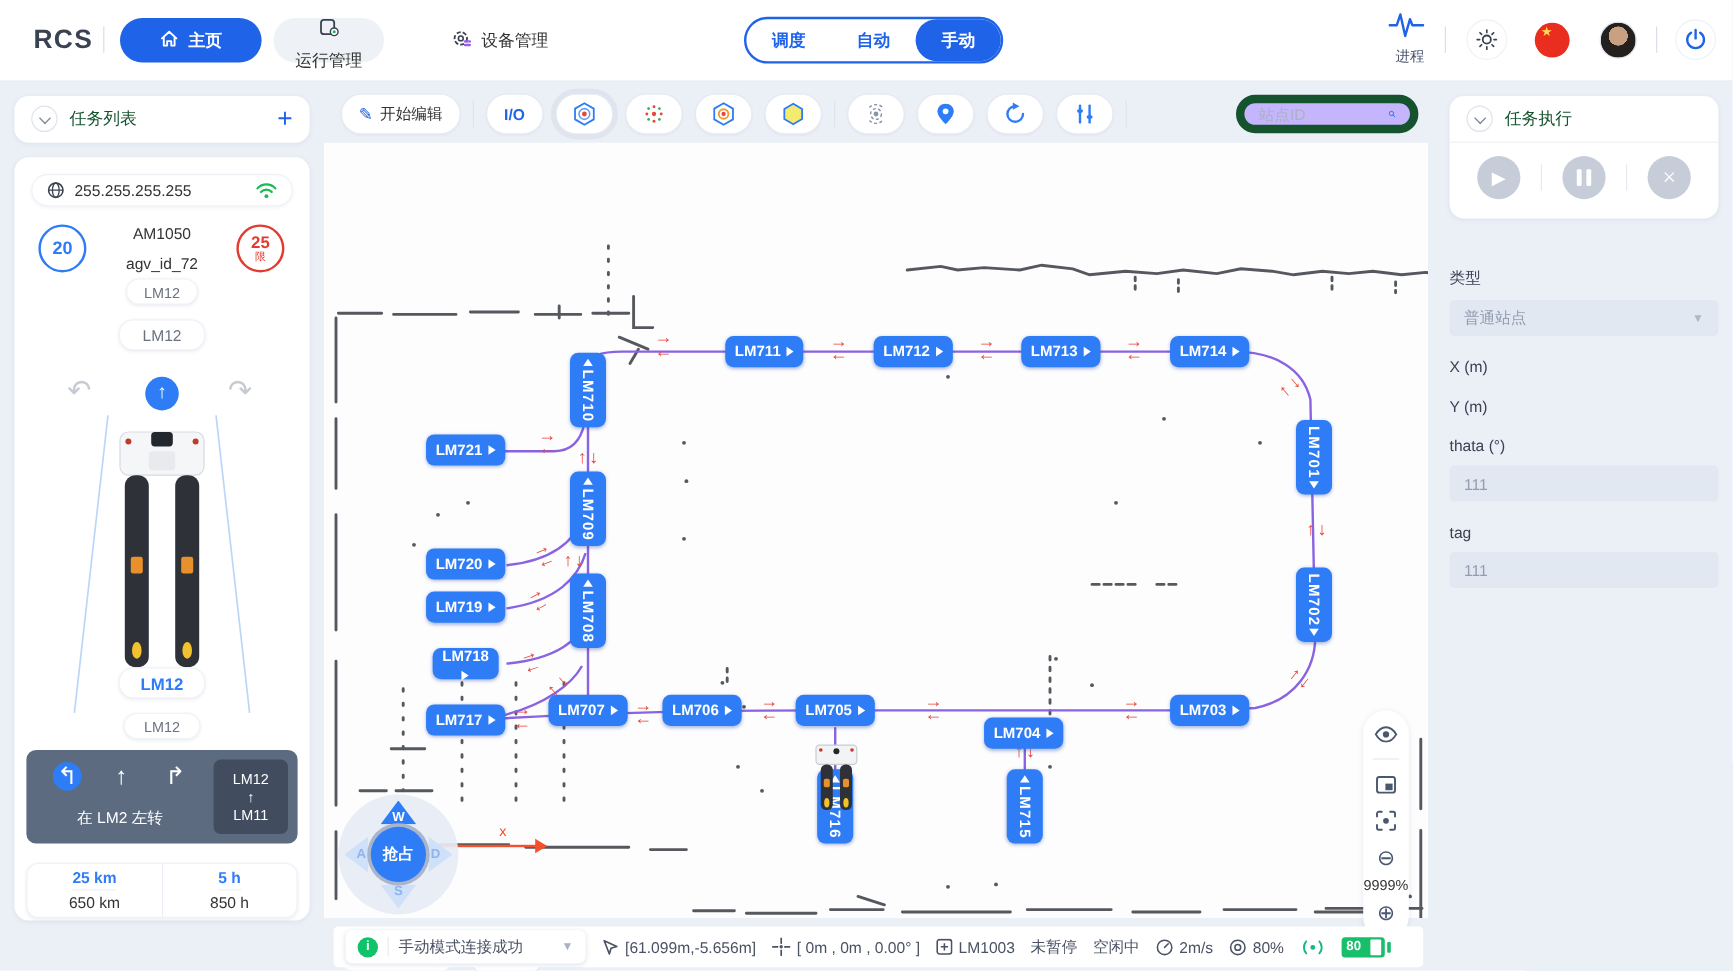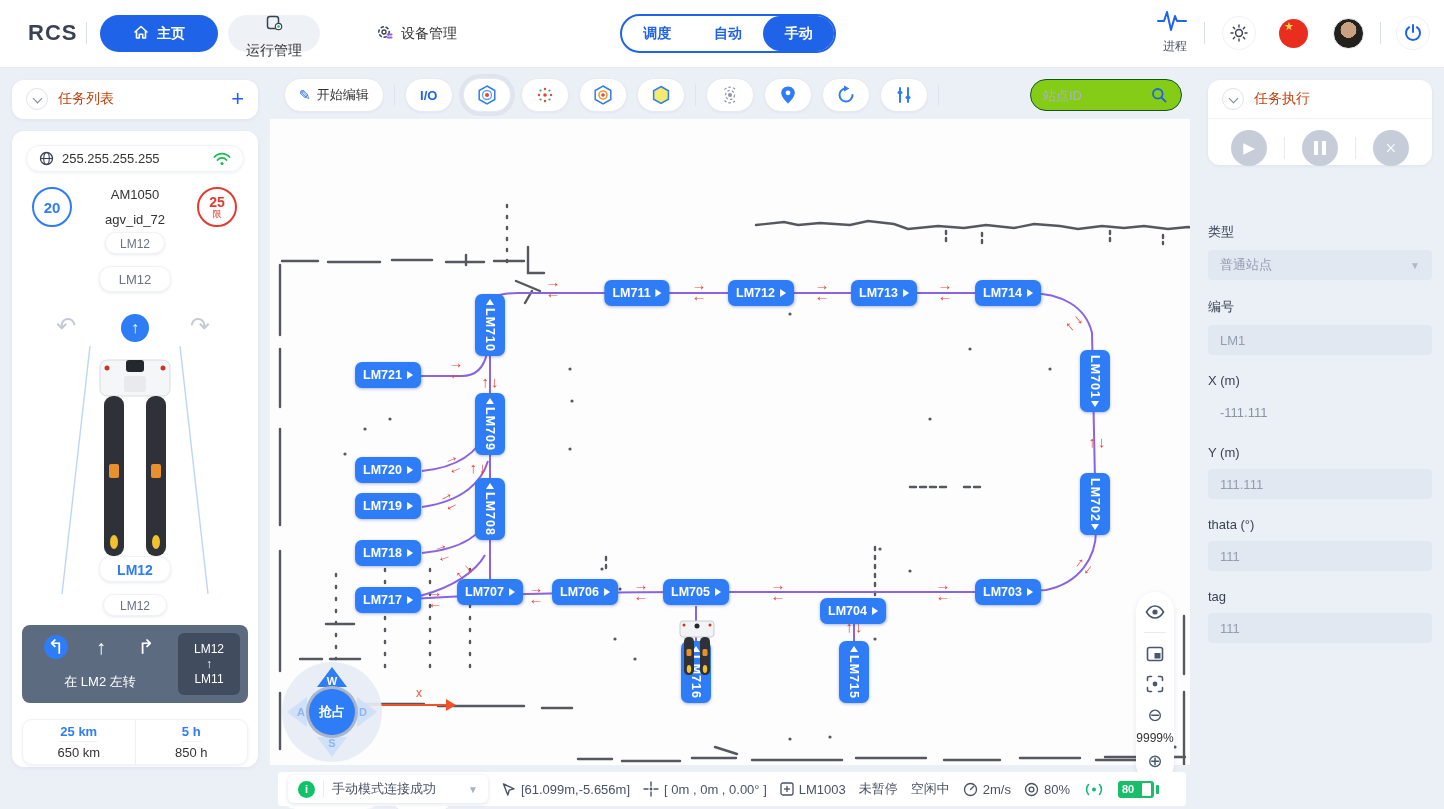--- a/index.html
+++ b/index.html
@@ -28,21 +28,21 @@
   .flag span { position:absolute; left:5px; top:1px; color:#ffd84d; font-size:11px; }
   .avatar { position:absolute; left:1333px; top:18px; width:31px; height:31px; border-radius:50%; background:radial-gradient(circle at 50% 38%,#caa083 0 34%,#23201e 35% 100%); border:1px solid #dfe3ec; cursor:pointer; }
 
   
   #lsb { position:absolute; left:0; top:67px; width:270px; height:742px; }
   .card { position:absolute; background:#fff; border-radius:12px; box-shadow:0 1px 4px rgba(40,60,110,.06); }
   #task-card { left:12px; top:13px; width:246px; height:39px; }
   .chev { width:22px; height:22px; border:1px solid #dfe3ec; border-radius:50%; position:relative; flex:none; cursor:pointer; }
   .chev::after { content:''; position:absolute; left:7px; top:6px; width:6px; height:6px; border-right:1.5px solid #7a8599; border-bottom:1.5px solid #7a8599; transform:rotate(45deg); }
   #task-card .row, #exec-head { display:flex; align-items:center; gap:10px; padding:8px 14px; }
-  .card-title { font-size:14px; color:#c2410c; flex:1; }
+  .card-title { font-size:14px; color:#14532d; flex:1; }
   .plus-btn { color:#1f63e8; font-size:22px; font-weight:400; line-height:20px; cursor:pointer; }
   #robot-card { left:12px; top:64px; width:246px; height:636px; }
   .ip-pill { position:absolute; left:14px; top:14px; width:218px; height:27px; border:1px solid #eef1f6; box-shadow:0 1px 3px rgba(40,60,110,.08); border-radius:14px; display:flex; align-items:center; gap:8px; padding:0 12px; font-size:13px; color:#333; }
   .ip-pill .sp { flex:1; }
   .spd-circle { position:absolute; width:40px; height:40px; border-radius:50%; display:flex; flex-direction:column; align-items:center; justify-content:center; font-weight:700; }
   #spd20 { left:20px; top:56px; border:2px solid #2e7cf6; color:#2e7cf6; font-size:15px; }
   #spd25 { left:185px; top:56px; border:2px solid #e23b30; color:#e23b30; font-size:14px; line-height:1; }
   #spd25 .lim { font-size:9px; font-weight:400; margin-top:1px; }
   .rc-center { position:absolute; left:0; width:246px; text-align:center; font-size:13px; color:#333; }
   .mini-pill { position:absolute; background:#fff; border:1px solid #f0f2f8; box-shadow:0 1px 3px rgba(40,60,110,.10); border-radius:12px; text-align:center; color:#6b7380; }
@@ -61,21 +61,21 @@
 
   
   #mapcol { position:absolute; left:270px; top:67px; width:926px; height:742px; }
   #canvas { position:absolute; left:0px; top:52px; width:920px; height:646px; background:#fdfdfe; }
   #maptools { position:absolute; left:14px; top:10px; width:898px; height:36px; display:flex; align-items:center; gap:10px; z-index:10; }
   .tpill { height:34px; background:#fff; border:1px solid #e7eaf1; border-radius:17px; display:flex; align-items:center; justify-content:center; gap:6px; font-size:13px; color:#333; cursor:pointer; box-shadow:0 1px 2px rgba(40,60,110,.05); }
   .tpill.ico { width:48px; }
   .tpill.sel { box-shadow:0 0 0 4px #dfe4ee; }
   .tb-div2 { width:1px; height:22px; background:#dfe3ec; }
   .pencil { color:#1f63e8; font-size:14px; }
-  #stn-search { height:32px; width:152px; border:1px solid #14532d; border-radius:16px; background:#84cc16; display:flex; align-items:center; padding:0 12px; gap:8px; }
+  #stn-search { height:32px; width:152px; border:7px solid #14532d; border-radius:16px; background:#c4b5fd; display:flex; align-items:center; padding:0 12px; gap:8px; }
   #stn-search input { border:0; outline:0; width:100px; font-size:13px; color:#333; background:transparent; }
   #stn-search input::placeholder { color:#aab2c2; }
 
   .walls, .paths { position:absolute; left:0; top:0; }
 
   .st { position:absolute; background:#2e7cf6; color:#fff; border-radius:7px; font-size:12.5px; font-weight:600; display:flex; align-items:center; justify-content:center; transform:translate(-50%,-50%); box-shadow:0 1px 3px rgba(20,60,160,.35); cursor:pointer; z-index:5; }
   .st.h { height:26px; padding:0 8px; gap:5px; white-space:nowrap; }
   .st.vu, .st.vd { width:30px; height:62px; flex-direction:column; gap:3px; }
   .st.vu span, .st.vd span { writing-mode:vertical-rl; letter-spacing:1px; }
   .tri { width:0; height:0; }
@@ -122,21 +122,21 @@
   .info-dot { width:17px; height:17px; border-radius:50%; background:#10c36a; color:#fff; font-size:11px; font-weight:700; text-align:center; line-height:17px; }
   .msg-div { width:1px; height:16px; background:#e7eaf1; }
   .msg-caret { color:#aab2c2; font-size:10px; margin-left:24px; }
   .sb-item { display:flex; align-items:center; gap:5px; }
   .battery { position:relative; width:36px; height:17px; background:#19be6b; border-radius:3px; color:#fff; font-size:11px; font-weight:700; display:flex; align-items:center; padding-left:4px; }
   .battery .chg { position:absolute; right:3px; top:2px; width:9px; height:13px; background:#fff; border-radius:1px; }
   .battery .nub { position:absolute; right:-5px; top:4px; width:3px; height:9px; background:#19be6b; border-radius:1px; }
 
   
   #rsb { position:absolute; left:1196px; top:67px; width:248px; height:742px; }
-  #exec-card { left:12px; top:13px; width:224px; height:85px;font-family:Liberation Serif, serif; }
+  #exec-card { left:12px; top:13px; width:224px; height:102px;font-family:Liberation Serif, serif; }
   #exec-head { border-bottom:1px solid #eef1f6; }
   .exec-btns { display:flex; align-items:center; justify-content:center; gap:0; padding-top:11px; }
   .exec-btn { width:36px; height:36px; border-radius:50%; background:#c6cdd9; color:#fff; display:flex; align-items:center; justify-content:center; font-size:15px; cursor:pointer; }
   .exec-div { width:1px; height:22px; background:#e7eaf1; margin:0 17px; }
   .pausebars { display:flex; gap:4px; } .pausebars i { width:4px; height:14px; background:#fff; border-radius:1px; }
   #props { position:absolute; left:12px; top:138px; width:224px; }
   #props .ptitle { font-size:13px; font-weight:700; color:#333; padding-bottom:12px; border-bottom:1px solid #e3e7ef; }
   .field { margin-top:18px; }
   .field .flabel { font-size:13px; color:#3a4254; margin-bottom:9px; }
   .field .fval { height:30px; border-radius:4px; background:#e1e8f2; color:#939db0; font-size:13px; display:flex; align-items:center; padding:0 12px; }
@@ -575,21 +575,21 @@
             <i class="tri tri-r"></i>
           </div>
           <div class="st h" style="left: 118px; top: 387px;">
             <span>LM719</span>
             <i class="tri tri-r"></i>
           </div>
           <div class="st vu" style="left: 220px; top: 390px;">
             <i class="tri tri-u"></i>
             <span>LM708</span>
           </div>
-          <div class="st h" style="left: 118px; top: 434px;">
+          <div class="st h" style="left: 118px; top: 434px; flex-direction: column;">
             <span>LM718</span>
             <i class="tri tri-r"></i>
           </div>
           <div class="st h" style="left: 118px; top: 481px;">
             <span>LM717</span>
             <i class="tri tri-r"></i>
           </div>
           <div class="st h" style="left: 220px; top: 473px;">
             <span>LM707</span>
             <i class="tri tri-r"></i>
@@ -788,30 +788,24 @@
       </div>
     </div>
 
     <div id="props">
       <div id="props-fields">
           <div class="field">
             <div class="flabel">类型</div>
             <div class="fval">普通站点<span class="fcaret">▼</span></div>
           </div>
           <div class="field">
-            <div class="flabel">编号</div>
-            <div class="fval">LM1</div>
-          </div>
-          <div class="field">
             <div class="flabel">X (m)</div>
-            <div class="fval plain">-111.111</div>
           </div>
           <div class="field">
             <div class="flabel">Y (m)</div>
-            <div class="fval">111.111</div>
           </div>
           <div class="field">
             <div class="flabel">thata (°)</div>
             <div class="fval">111</div>
           </div>
           <div class="field">
             <div class="flabel">tag</div>
             <div class="fval">111</div>
           </div>
         </div>

